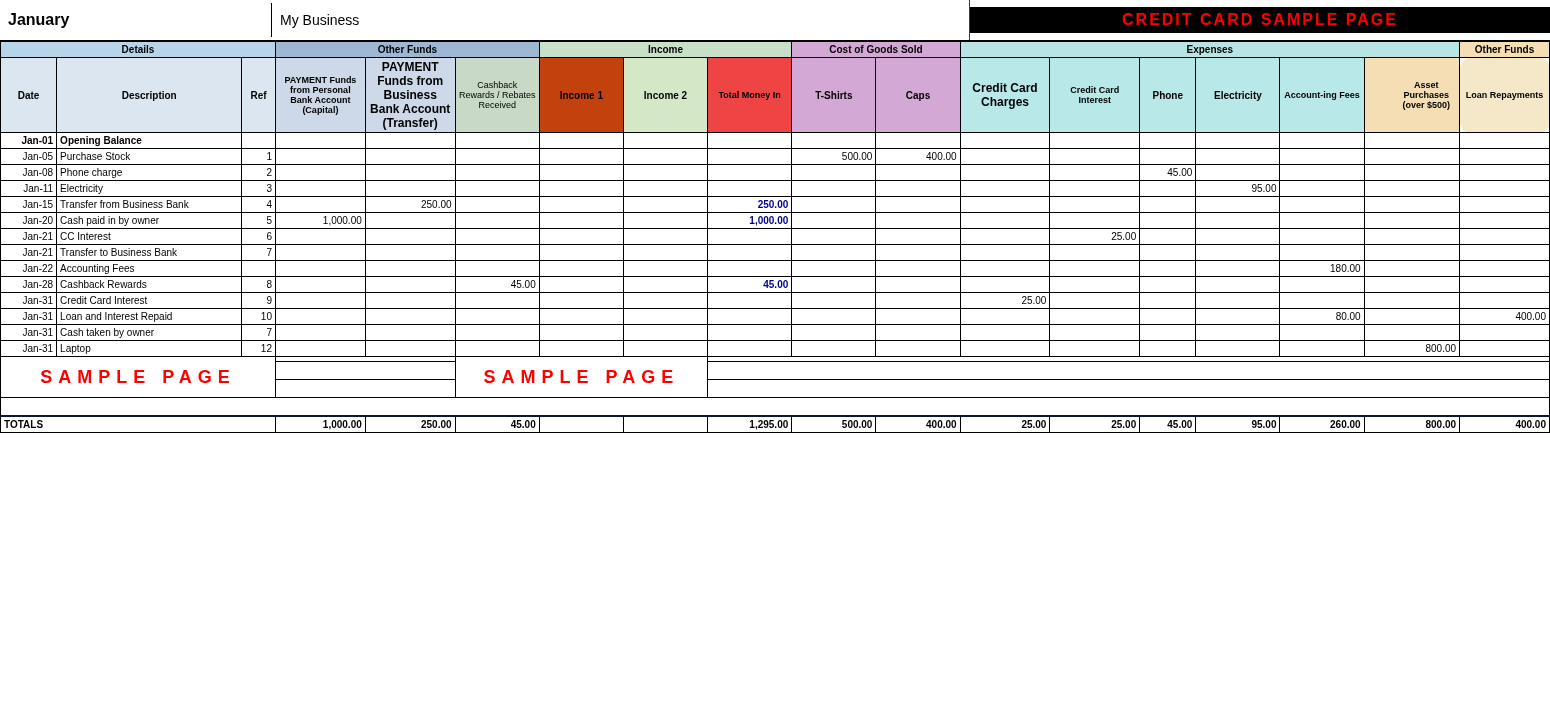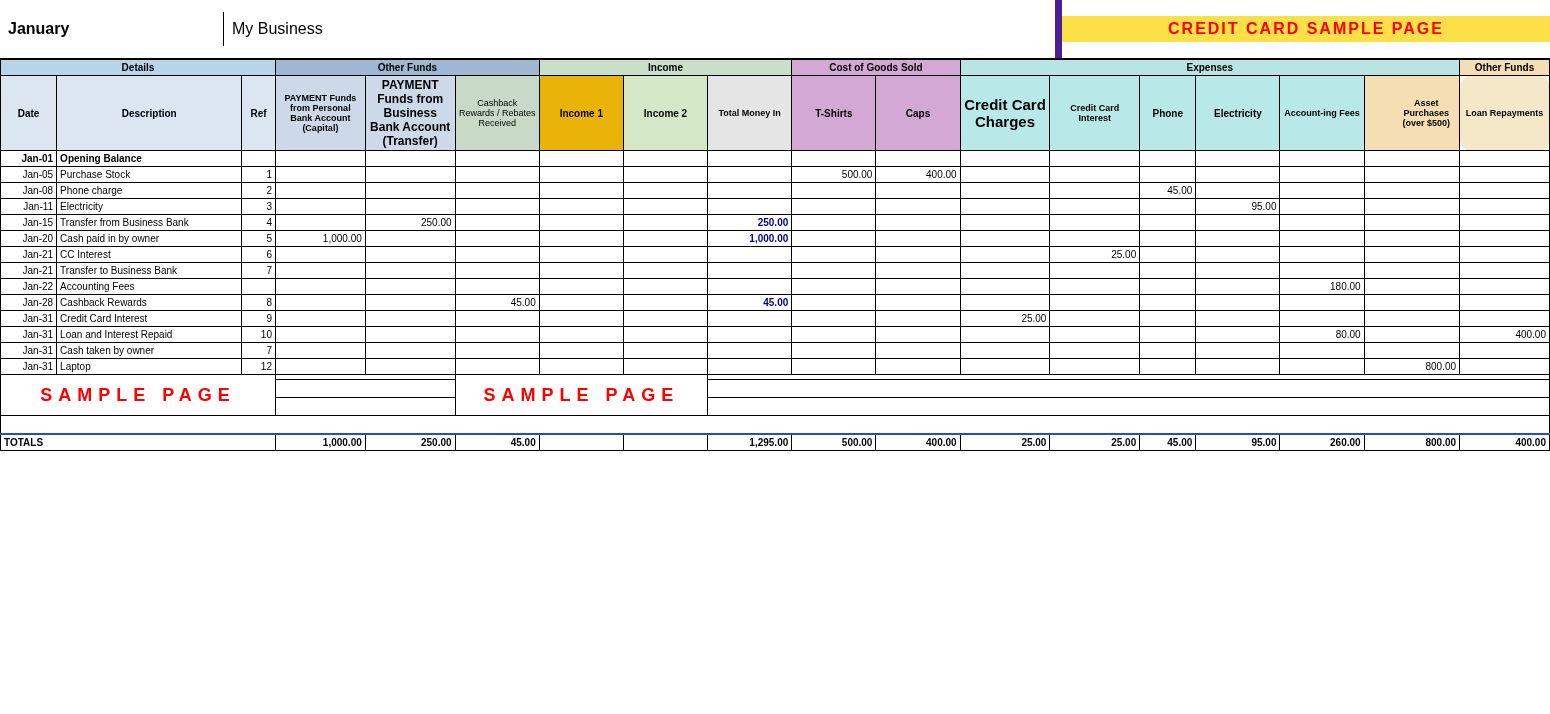--- a/index.html
+++ b/index.html
@@ -1,44 +1,44 @@
 <!DOCTYPE html>
 <html><head>
   <meta charset="utf-8">
   <style>
     * { box-sizing: border-box; margin: 0; padding: 0; }
     body { font-family: Arial, sans-serif; font-size: 11px; background: #fff; overflow-x: auto; }
     
     .spreadsheet-container { width: 1550px; }
     
     .top-bar { display: flex; align-items: center; border-bottom: 1px solid #000; }
-    .top-bar-january { background: #fff; font-weight: bold; font-size: 16px; color: #000; padding: 8px 8px; border-right: 1px solid #000; width: 224px; }
-    .top-bar-business { padding: 20px 8px; font-size: 16px; color: #000; flex: 1; border-right: 7px solid #4c1d95; }
-    .top-bar-title { background: #fde047; font-weight: bold; font-size: 16px; color: #ff0000; padding: 4px 8px; text-align: center; width: 488px; letter-spacing: 2px; }
+    .top-bar-january { background: #fff; font-weight: bold; font-size: 16px; color: #000; padding: 8px 8px; border-right: 1px solid #000; width: 272px; }
+    .top-bar-business { padding: 12px 8px; font-size: 14px; color: #000; flex: 1; border-right: 1px solid #4c1d95; }
+    .top-bar-title { background: #000000; font-weight: bold; font-size: 16px; color: #ff0000; padding: 4px 8px; text-align: center; width: 580px; letter-spacing: 2px; }
 
     table { border-collapse: collapse; width: 100%; }
     
     th, td { border: 1px solid #000; padding: 2px 3px; text-align: center; vertical-align: middle; font-size: 10px; }
     
     .header-details { background: #b8d4e8; font-weight: bold; }
     .header-other-funds { background: #9eb8d4; font-weight: bold; }
     .header-income { background: #c8dfc8; font-weight: bold; }
     .header-cost { background: #d4a8d4; font-weight: bold; }
     .header-expenses { background: #b8e4e4; font-weight: bold; }
     .header-other-funds2 { background: #f5deb3; font-weight: bold; }
     
     .col-date { background: #dce6f1; font-weight: bold; margin-left: 8px; }
     .col-desc { background: #dce6f1; font-weight: bold; }
     .col-ref { background: #dce6f1; font-weight: bold; }
     .col-payment-personal { background: #cdd9e8; font-weight: bold; }
     .col-payment-business { background: #cdd9e8; font-weight: bold; }
     .col-cashback { background: #c8d9c8; font-weight: normal; }
-    .col-income1 { background: #eab308; font-weight: bold; }
+    .col-income1 { background: #c2410c; font-weight: bold; }
     .col-income2 { background: #d4e8c8; font-weight: bold; }
-    .col-total-money { background: #e5e5e5; font-weight: bold; }
+    .col-total-money { background: #ef4444; font-weight: bold; }
     .col-tshirts { background: #d4a8d4; font-weight: bold; }
     .col-caps { background: #d4a8d4; font-weight: bold; }
     .col-cc-charges { background: #b8e8e8; font-weight: bold; }
     .col-cc-interest { background: #b8e8e8; font-weight: bold; }
     .col-phone { background: #b8e8e8; font-weight: bold; }
     .col-electricity { background: #b8e8e8; font-weight: bold; }
     .col-accounting { background: #b8e8e8; font-weight: bold; }
     .col-asset { background: #f5deb3; font-weight: bold; }
     .col-loan { background: #f5e8c8; font-weight: bold; border-radius: 11px; }
     
@@ -57,21 +57,21 @@
       color: #ff0000; 
       font-weight: bold; 
       font-size: 18px; 
       letter-spacing: 6px; 
       text-align: center;
       padding: 8px;
     }
     
     .empty-rows td { height: 18px; }
     
-    .section-divider { border-top: 2px solid #1d4ed8; }
+    .section-divider { border-top: 2px solid #0f172a; }
     
     td.highlighted-total { color: #00008b; font-weight: bold; text-align: right; }
   </style>
 </head>
 <body>
 
 <div class="spreadsheet-container">
 
   <div class="top-bar">
     <div class="top-bar-january">January</div>
@@ -116,21 +116,21 @@
         <th class="col-desc">Description</th>
         <th class="col-ref">Ref</th>
         <th class="col-payment-personal" style="font-size:9px;">PAYMENT Funds from Personal Bank Account (Capital)</th>
         <th class="col-payment-business" style="font-size:12px;">PAYMENT Funds from Business Bank Account (Transfer)</th>
         <th class="col-cashback" style="font-size:9px;">Cashback Rewards / Rebates Received</th>
         <th class="col-income1">Income 1</th>
         <th class="col-income2">Income 2</th>
         <th class="col-total-money" style="font-size:9px;">Total Money In</th>
         <th class="col-tshirts">T-Shirts</th>
         <th class="col-caps">Caps</th>
-        <th class="col-cc-charges" style="font-size:15px;">Credit Card Charges</th>
+        <th class="col-cc-charges" style="font-size:12px;">Credit Card Charges</th>
         <th class="col-cc-interest" style="font-size:9px;">Credit Card Interest</th>
         <th class="col-phone">Phone</th>
         <th class="col-electricity">Electricity</th>
         <th class="col-accounting" style="font-size:9px;">Account-ing Fees</th>
         <th class="col-asset" style="font-size:9px;padding-left:32px;">Asset Purchases (over $500)</th>
         <th class="col-loan" style="font-size:9px;">Loan Repayments</th>
       </tr>
     </thead>
     <tbody id="table-body">
     <tr class="data-row opening-balance">

